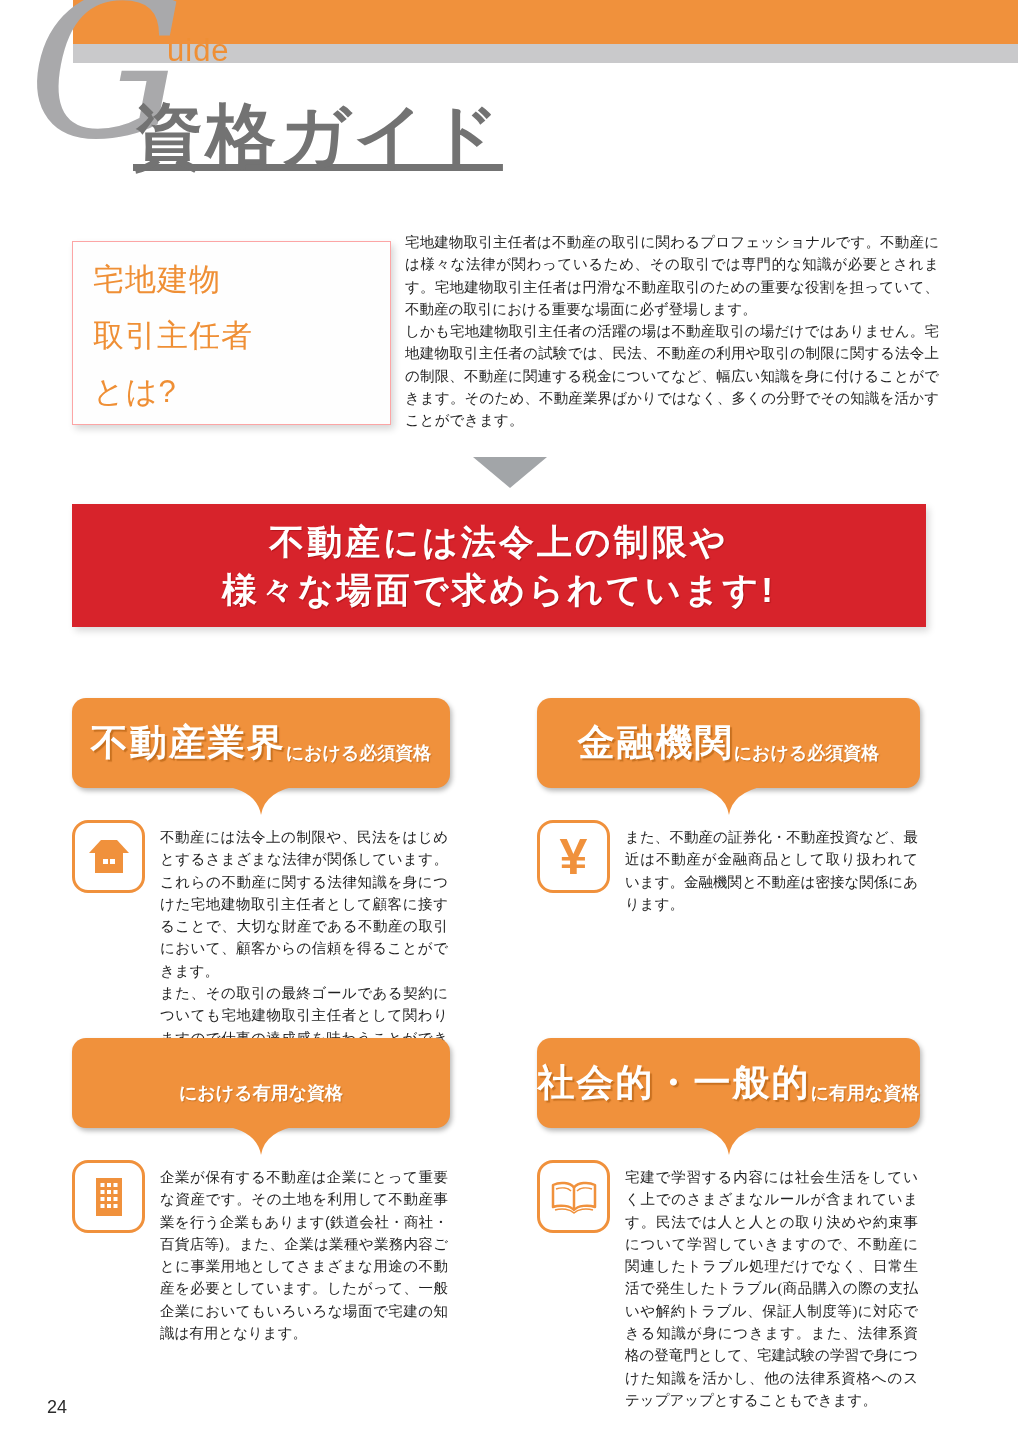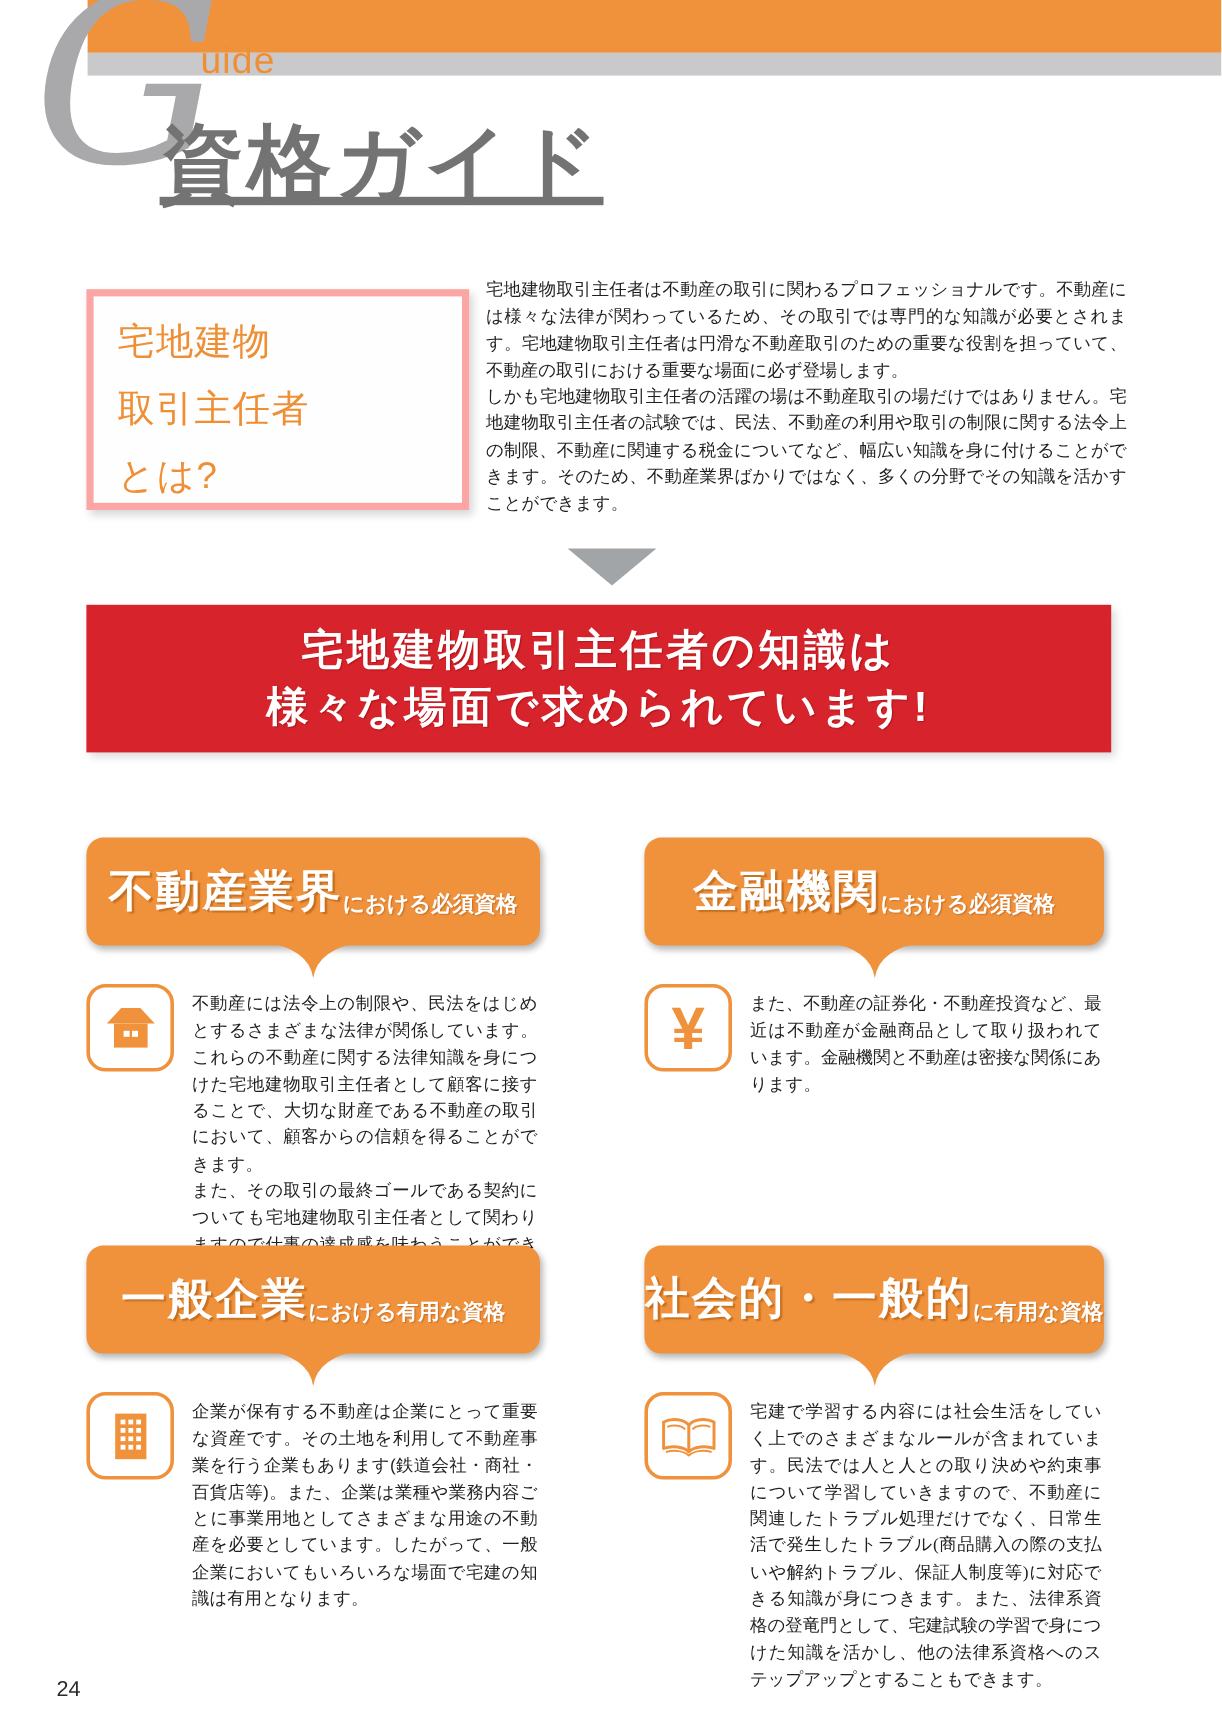--- a/index.html
+++ b/index.html
@@ -10,21 +10,21 @@
   .top-orange{position:absolute;left:73px;top:0;width:945px;height:44px;background:#F0913C;}
   .top-gray{position:absolute;left:73px;top:44px;width:945px;height:19px;background:#C9C9CB;}
   .big-g{position:absolute;left:28px;top:-30px;z-index:2;font-family:"DejaVu Serif",serif;
          font-style:italic;font-size:196px;line-height:1;color:#A9A9AB;}
   .guide-word{position:absolute;left:167px;top:33px;z-index:3;font-size:31px;color:#EF8F35;letter-spacing:1px;}
   .main-title{position:absolute;left:133px;top:98px;z-index:3;font-size:70px;font-weight:bold;
               color:#737373;letter-spacing:3px;line-height:1.1;text-decoration:underline;}
 
   
   .intro-box{position:absolute;left:72px;top:241px;width:319px;height:184px;box-sizing:border-box;
-             background:#FEFEFE;border:6px solid #fca5a5;box-shadow:3px 4px 7px rgba(0,0,0,0.16);
+             background:#FEFEFE;border:1px solid #fca5a5;box-shadow:3px 4px 7px rgba(0,0,0,0.16);
              padding:10px 0 0 20px;}
   .intro-box-line{font-size:31px;line-height:56px;color:#EF8F35;letter-spacing:1px;font-weight:500;}
   .intro-text{position:absolute;left:405px;top:231px;width:534px;font-size:14.5px;line-height:22.3px;
               text-align:justify;color:#1f1f1f;}
   .intro-text p{margin:0;}
 
   .down-arrow{position:absolute;left:473px;top:457px;width:0;height:0;
               border-left:37px solid transparent;border-right:37px solid transparent;
               border-top:31px solid #A2A5A8;}
 
@@ -78,21 +78,21 @@
     <div class="intro-box-line">とは?</div>
   </div>
   <div class="intro-text">
     <p>宅地建物取引主任者は不動産の取引に関わるプロフェッショナルです。不動産には様々な法律が関わっているため、その取引では専門的な知識が必要とされます。宅地建物取引主任者は円滑な不動産取引のための重要な役割を担っていて、不動産の取引における重要な場面に必ず登場します。</p>
     <p>しかも宅地建物取引主任者の活躍の場は不動産取引の場だけではありません。宅地建物取引主任者の試験では、民法、不動産の利用や取引の制限に関する法令上の制限、不動産に関連する税金についてなど、幅広い知識を身に付けることができます。そのため、不動産業界ばかりではなく、多くの分野でその知識を活かすことができます。</p>
   </div>
 
   <div class="down-arrow"></div>
 
   <div class="banner">
-    <div class="banner-line">宅地建物取引主任者の知識は</div>
+    <div class="banner-line">不動産には法令上の制限や</div>
     <div class="banner-line">様々な場面で求められています!</div>
   </div>
 
   <div class="section" id="sec0">
     <div class="sec-header">
       <div class="sec-title">不動産業界</div>
       <div class="sec-sub">における必須資格</div>
       <svg class="sec-tail" width="84" height="30" viewBox="0 0 84 30">
         <path d="M0,0 Q38,5 42,30 Q46,5 84,0 Z" fill="#F0913C"></path>
       </svg>
@@ -122,21 +122,20 @@
     <div class="sec-icon">
       <span class="yen-glyph">¥</span>
     </div>
     <div class="sec-body">
       <p>また、不動産の証券化・不動産投資など、最近は不動産が金融商品として取り扱われています。金融機関と不動産は密接な関係にあります。</p>
     </div>
   </div>
 
   <div class="section" id="sec2">
     <div class="sec-header">
-      <div class="sec-title">一般企業</div>
       <div class="sec-sub">における有用な資格</div>
       <svg class="sec-tail" width="84" height="30" viewBox="0 0 84 30">
         <path d="M0,0 Q38,5 42,30 Q46,5 84,0 Z" fill="#F0913C"></path>
       </svg>
     </div>
     <div class="sec-icon">
       <svg width="40" height="44" viewBox="0 0 40 44">
         <rect x="7" y="3" width="26" height="38" fill="#F0913C"></rect>
         <g fill="#ffffff">
           <rect x="11.5" y="8" width="4" height="4"></rect>

